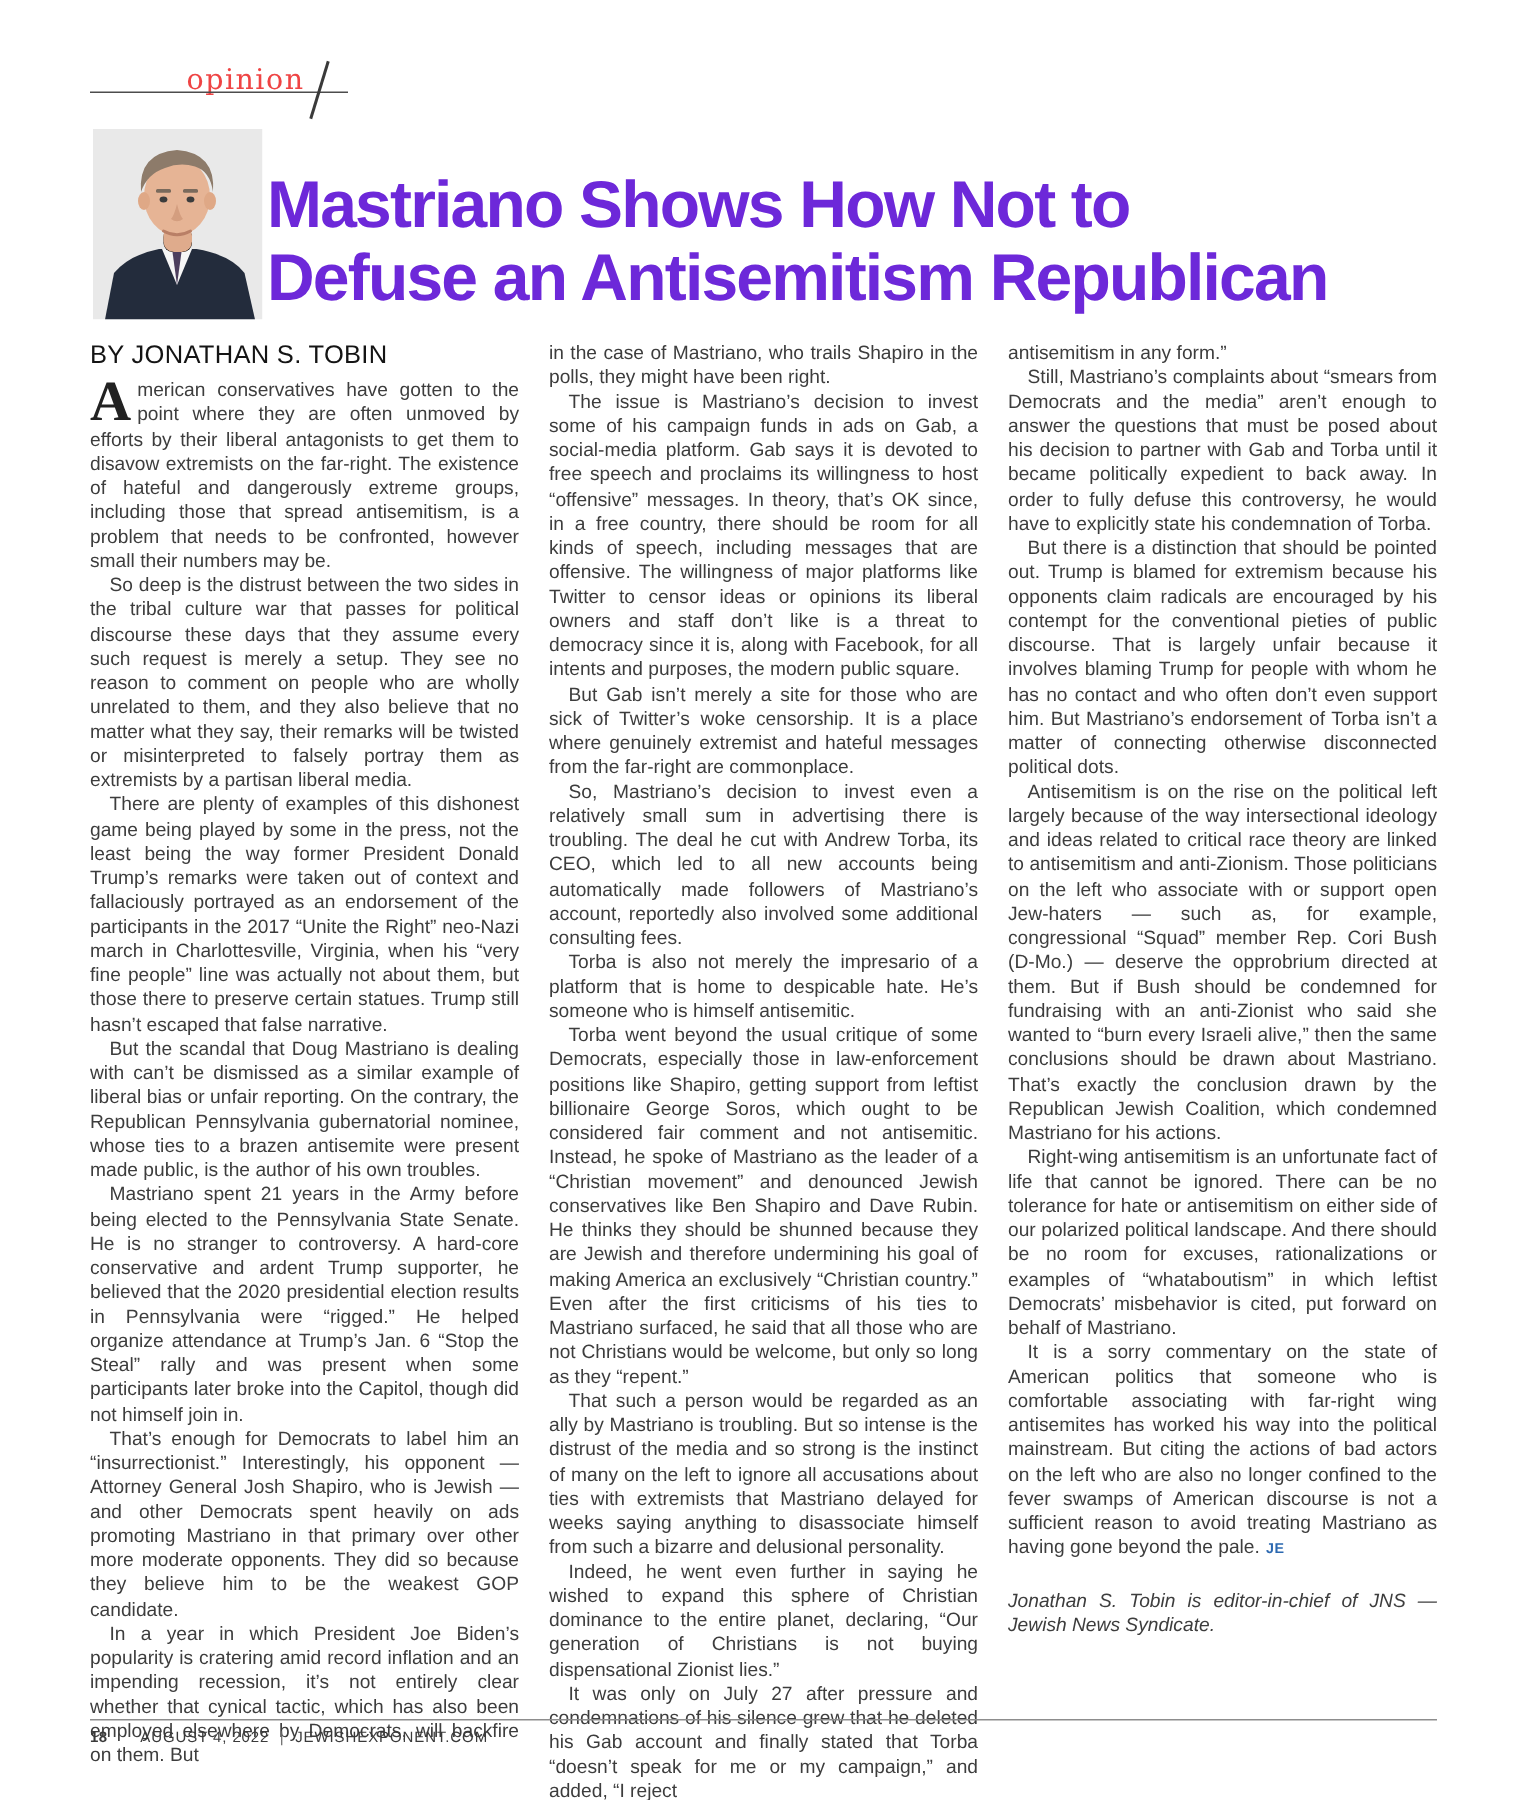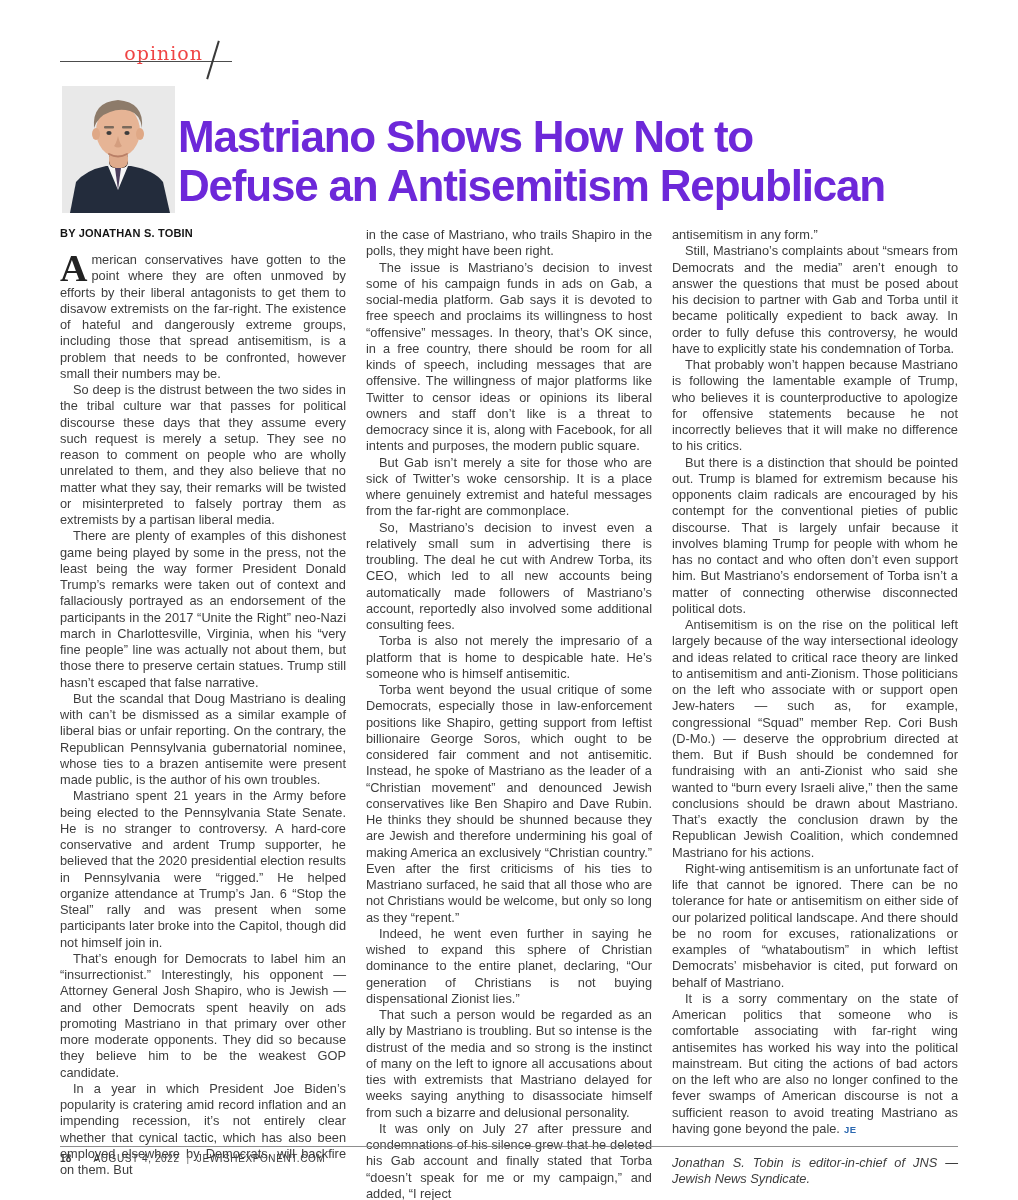--- a/index.html
+++ b/index.html
@@ -25,21 +25,21 @@
   .headshot { position: absolute; left: 62px; top: 86px; width: 113px; height: 127px; }
 
   
   .headline {
     position: absolute; left: 178px; top: 112px; width: 812px;
     font-size: 44px; font-weight: bold; line-height: 49px;
     letter-spacing: -1.2px; color: #6d28d9;
   }
   .byline {
     position: absolute; left: 60px; top: 227px;
-    font-size: 11px; font-weight: bold; color: #141414; letter-spacing: 0.2px;
+    font-size: 17px; font-weight: normal; color: #141414; letter-spacing: 0.2px;
   }
 
   
   .col {
     position: absolute; width: 286px;
     font-size: 12.8px; line-height: 16.25px;
     color: #3d3d3d; text-align: justify;
     hyphens: auto; -webkit-hyphens: auto;
   }
   .col-1 { left: 60px;  top: 252px; height: 888px; }
@@ -125,29 +125,28 @@
     <p>In a year in which President Joe Biden’s popularity is cratering amid record inflation and an impending recession, it’s not entirely clear whether that cynical tactic, which has also been employed elsewhere by Democrats, will backfire on them. But</p>
   </div>
 
   <div class="col col-2">
     <p class="noindent">in the case of Mastriano, who trails Shapiro in the polls, they might have been right.</p>
     <p>The issue is Mastriano’s decision to invest some of his campaign funds in ads on Gab, a social-media platform. Gab says it is devoted to free speech and proclaims its willingness to host “offensive” messages. In theory, that’s OK since, in a free country, there should be room for all kinds of speech, including messages that are offensive. The willingness of major platforms like Twitter to censor ideas or opinions its liberal owners and staff don’t like is a threat to democracy since it is, along with Facebook, for all intents and purposes, the modern public square.</p>
     <p>But Gab isn’t merely a site for those who are sick of Twitter’s woke censorship. It is a place where genuinely extremist and hateful messages from the far-right are commonplace.</p>
     <p>So, Mastriano’s decision to invest even a relatively small sum in advertising there is troubling. The deal he cut with Andrew Torba, its CEO, which led to all new accounts being automatically made followers of Mastriano’s account, reportedly also involved some additional consulting fees.</p>
     <p>Torba is also not merely the impresario of a platform that is home to despicable hate. He’s someone who is himself antisemitic.</p>
     <p>Torba went beyond the usual critique of some Democrats, especially those in law-enforcement positions like Shapiro, getting support from leftist billionaire George Soros, which ought to be considered fair comment and not antisemitic. Instead, he spoke of Mastriano as the leader of a “Christian movement” and denounced Jewish conservatives like Ben Shapiro and Dave Rubin. He thinks they should be shunned because they are Jewish and therefore undermining his goal of making America an exclusively “Christian country.” Even after the first criticisms of his ties to Mastriano surfaced, he said that all those who are not Christians would be welcome, but only so long as they “repent.”</p>
+    <p>That such a person would be regarded as an ally by Mastriano is troubling. But so intense is the distrust of the media and so strong is the instinct of many on the left to ignore all accusations about ties with extremists that Mastriano delayed for weeks saying anything to disassociate himself from such a bizarre and delusional personality.</p>
     <p>Indeed, he went even further in saying he wished to expand this sphere of Christian dominance to the entire planet, declaring, “Our generation of Christians is not buying dispensational Zionist lies.”</p>
-    <p>That such a person would be regarded as an ally by Mastriano is troubling. But so intense is the distrust of the media and so strong is the instinct of many on the left to ignore all accusations about ties with extremists that Mastriano delayed for weeks saying anything to disassociate himself from such a bizarre and delusional personality.</p>
     <p>It was only on July 27 after pressure and condemnations of his silence grew that he deleted his Gab account and finally stated that Torba “doesn’t speak for me or my campaign,” and added, “I reject</p>
   </div>
 
   <div class="col col-3">
     <p class="noindent">antisemitism in any form.”</p>
     <p>Still, Mastriano’s complaints about “smears from Democrats and the media” aren’t enough to answer the questions that must be posed about his decision to partner with Gab and Torba until it became politically expedient to back away. In order to fully defuse this controversy, he would have to explicitly state his condemnation of Torba.</p>
-    <p>That probably won’t happen because Mastriano is following the lamentable example of Trump, who believes it is counterproductive to apologize for offensive statements because he not incorrectly believes that it will make no difference to his critics.</p>
     <p>But there is a distinction that should be pointed out. Trump is blamed for extremism because his opponents claim radicals are encouraged by his contempt for the conventional pieties of public discourse. That is largely unfair because it involves blaming Trump for people with whom he has no contact and who often don’t even support him. But Mastriano’s endorsement of Torba isn’t a matter of connecting otherwise disconnected political dots.</p>
     <p>Antisemitism is on the rise on the political left largely because of the way intersectional ideology and ideas related to critical race theory are linked to antisemitism and anti-Zionism. Those politicians on the left who associate with or support open Jew-haters — such as, for example, congressional “Squad” member Rep. Cori Bush (D-Mo.) — deserve the opprobrium directed at them. But if Bush should be condemned for fundraising with an anti-Zionist who said she wanted to “burn every Israeli alive,” then the same conclusions should be drawn about Mastriano. That’s exactly the conclusion drawn by the Republican Jewish Coalition, which condemned Mastriano for his actions.</p>
     <p>Right-wing antisemitism is an unfortunate fact of life that cannot be ignored. There can be no tolerance for hate or antisemitism on either side of our polarized political landscape. And there should be no room for excuses, rationalizations or examples of “whataboutism” in which leftist Democrats’ misbehavior is cited, put forward on behalf of Mastriano.</p>
     <p><span>It is a sorry commentary on the state of American politics that someone who is comfortable associating with far-right wing antisemites has worked his way into the political mainstream. But citing the actions of bad actors on the left who are also no longer confined to the fever swamps of American discourse is not a sufficient reason to avoid treating Mastriano as having gone beyond the pale.</span><span class="endmark">JE</span></p>
     <p class="bio">Jonathan S. Tobin is editor-in-chief of JNS — Jewish News Syndicate.</p>
   </div>
 
   <div class="footer-rule"></div>
   <div class="footer">
     <span class="pagenum">18</span><span>AUGUST 4, 2022</span><span class="sep">|</span><span>JEWISHEXPONENT.COM</span>

